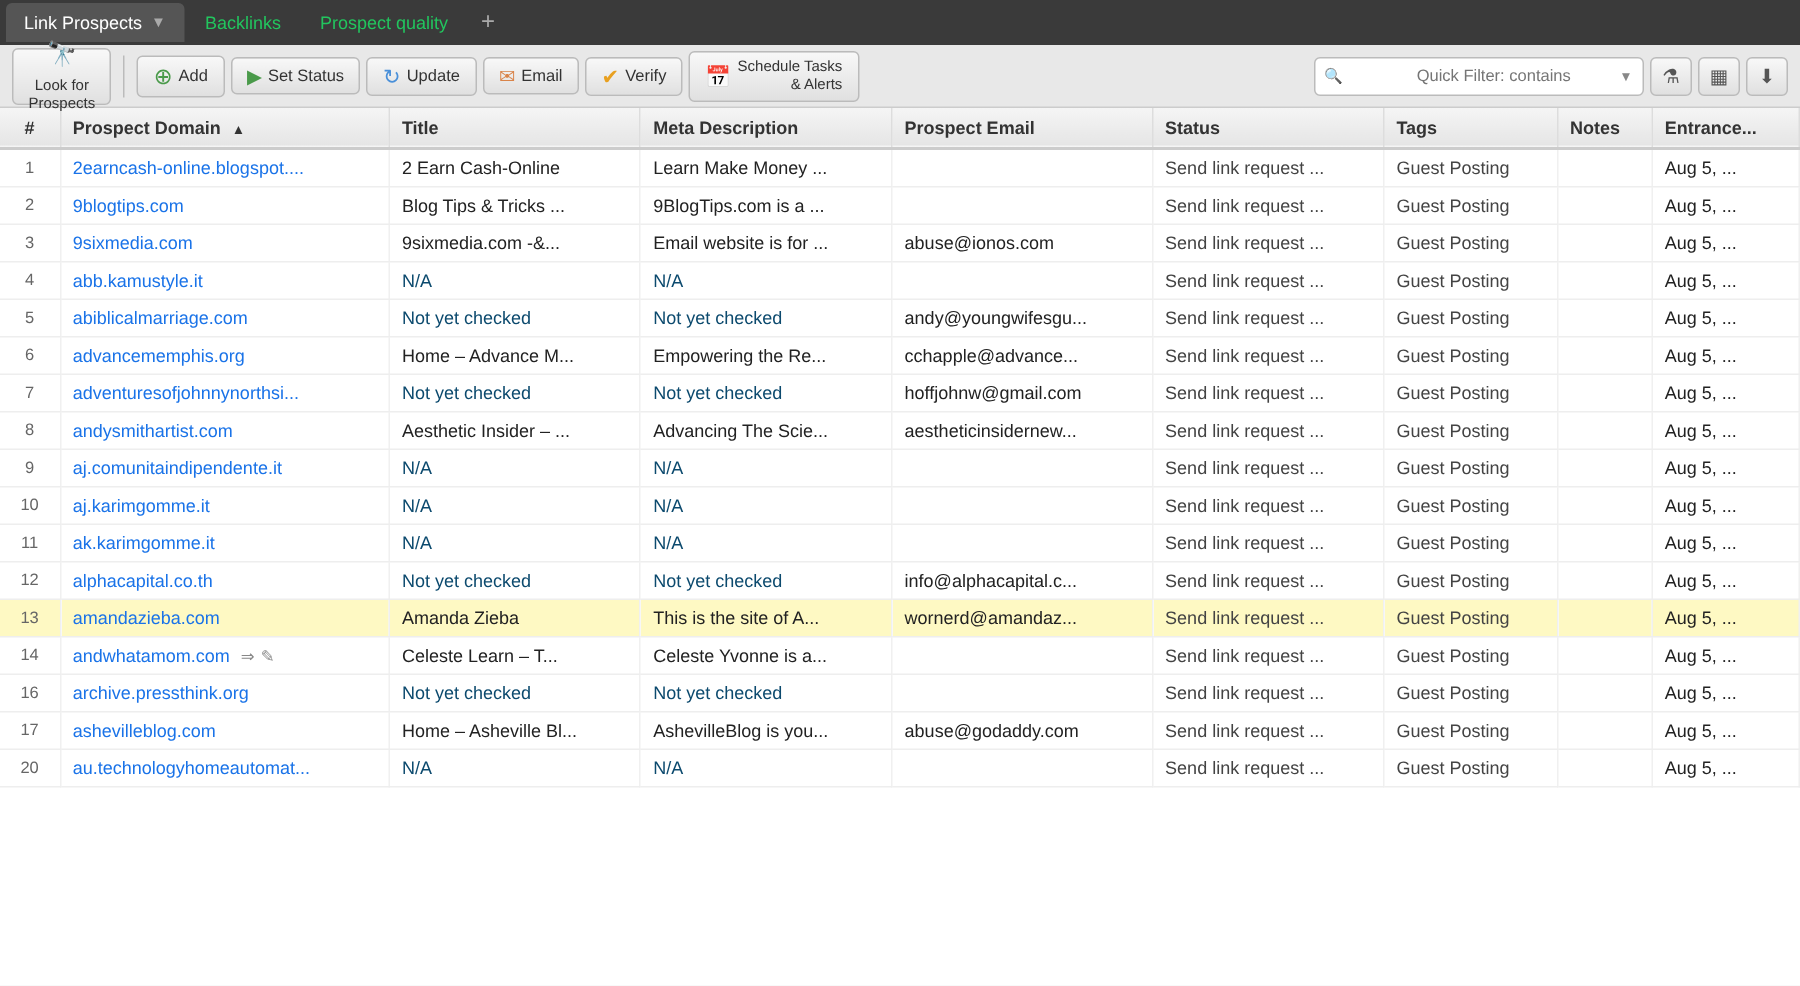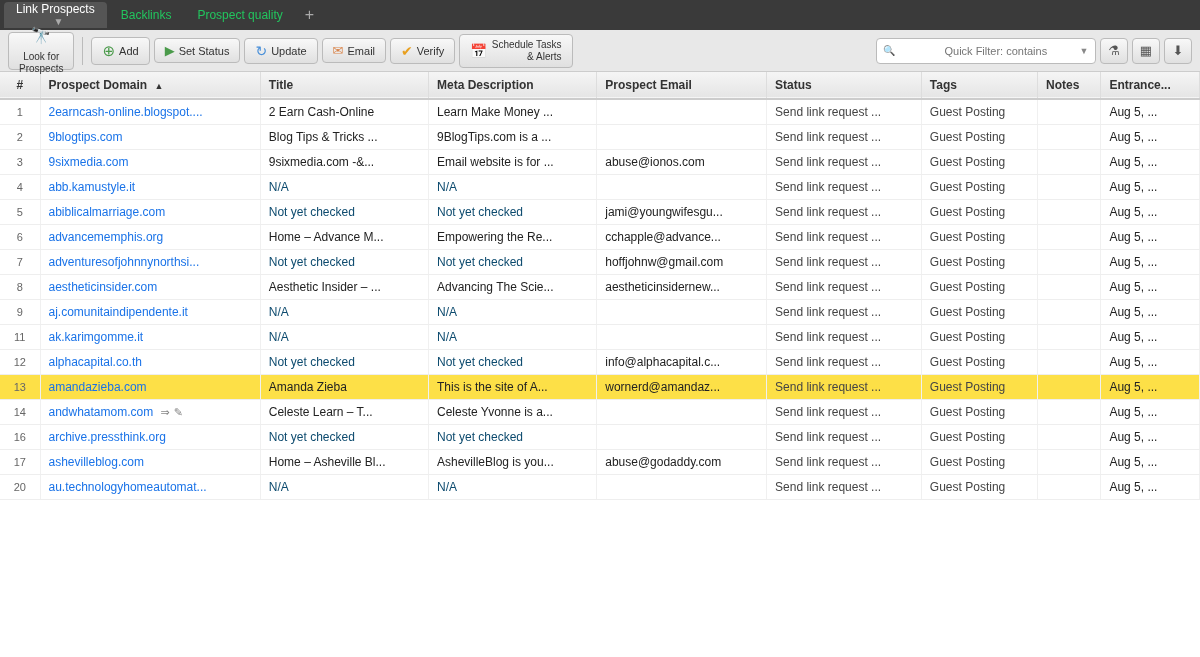--- a/index.html
+++ b/index.html
@@ -21,21 +21,20 @@
       border-radius: 4px 4px 0 0;
       cursor: pointer;
       font-size: 12px;
       color: #22c55e;
       background: transparent;
       margin-right: 2px;
     }
     .tab.active {
       background: #555;
       color: #fff;
-      flex-direction: column;
     }
     .tab-arrow {
       margin-left: 6px;
       font-size: 10px;
       color: #aaa;
     }
     .tab-plus {
       color: #aaa;
       font-size: 16px;
       padding: 0 8px;
@@ -149,21 +148,21 @@
     td {
       padding: 5px 8px;
       border-bottom: 1px solid #eee;
       border-right: 1px solid #f0f0f0;
       white-space: nowrap;
       overflow: hidden;
       text-overflow: ellipsis;
       max-width: 200px;
     }
     td:first-child { text-align: center; color: #666; font-size: 11px; }
-    tr.selected { background: #fde047; margin-top: 48px; }
+    tr.selected { background: #fef9c3; margin-top: 48px; }
     .link-cell { color: #1a73e8; cursor: pointer; }
     .status-cell { color: #444; }
     .tag-cell { color: #444; }
     .gray-text { color: #0c4a6e; }
     .sort-arrow { margin-left: 4px; font-size: 9px; }
 
     
     .row-actions { display: inline-flex; gap: 4px; margin-left: 4px; }
     .row-action-icon { color: #888; font-size: 11px; cursor: pointer; }
   </style>
@@ -317,21 +316,21 @@
     <td>Aug 5, ...</td>
   </tr>
         <tr>
     <td>5</td>
     <td>
       <span class="link-cell">abiblicalmarriage.com</span>
       
     </td>
     <td class="gray-text">Not yet checked</td>
     <td class="gray-text">Not yet checked</td>
-    <td>jami@youngwifesgu...</td>
+    <td>andy@youngwifesgu...</td>
     <td class="status-cell">Send link request ...</td>
     <td class="tag-cell">Guest Posting</td>
     <td></td>
     <td>Aug 5, ...</td>
   </tr>
         <tr>
     <td>6</td>
     <td>
       <span class="link-cell">advancememphis.org</span>
       
@@ -354,35 +353,49 @@
     <td class="gray-text">Not yet checked</td>
     <td>hoffjohnw@gmail.com</td>
     <td class="status-cell">Send link request ...</td>
     <td class="tag-cell">Guest Posting</td>
     <td></td>
     <td>Aug 5, ...</td>
   </tr>
         <tr>
     <td>8</td>
     <td>
-      <span class="link-cell">aestheticinsider.com</span>
+      <span class="link-cell">andysmithartist.com</span>
       
     </td>
     <td class="">Aesthetic Insider – ...</td>
     <td class="">Advancing The Scie...</td>
     <td>aestheticinsidernew...</td>
     <td class="status-cell">Send link request ...</td>
     <td class="tag-cell">Guest Posting</td>
     <td></td>
     <td>Aug 5, ...</td>
   </tr>
         <tr>
     <td>9</td>
     <td>
       <span class="link-cell">aj.comunitaindipendente.it</span>
+      
+    </td>
+    <td class="gray-text">N/A</td>
+    <td class="gray-text">N/A</td>
+    <td></td>
+    <td class="status-cell">Send link request ...</td>
+    <td class="tag-cell">Guest Posting</td>
+    <td></td>
+    <td>Aug 5, ...</td>
+  </tr>
+        <tr>
+    <td>10</td>
+    <td>
+      <span class="link-cell">aj.karimgomme.it</span>
       
     </td>
     <td class="gray-text">N/A</td>
     <td class="gray-text">N/A</td>
     <td></td>
     <td class="status-cell">Send link request ...</td>
     <td class="tag-cell">Guest Posting</td>
     <td></td>
     <td>Aug 5, ...</td>
   </tr>

